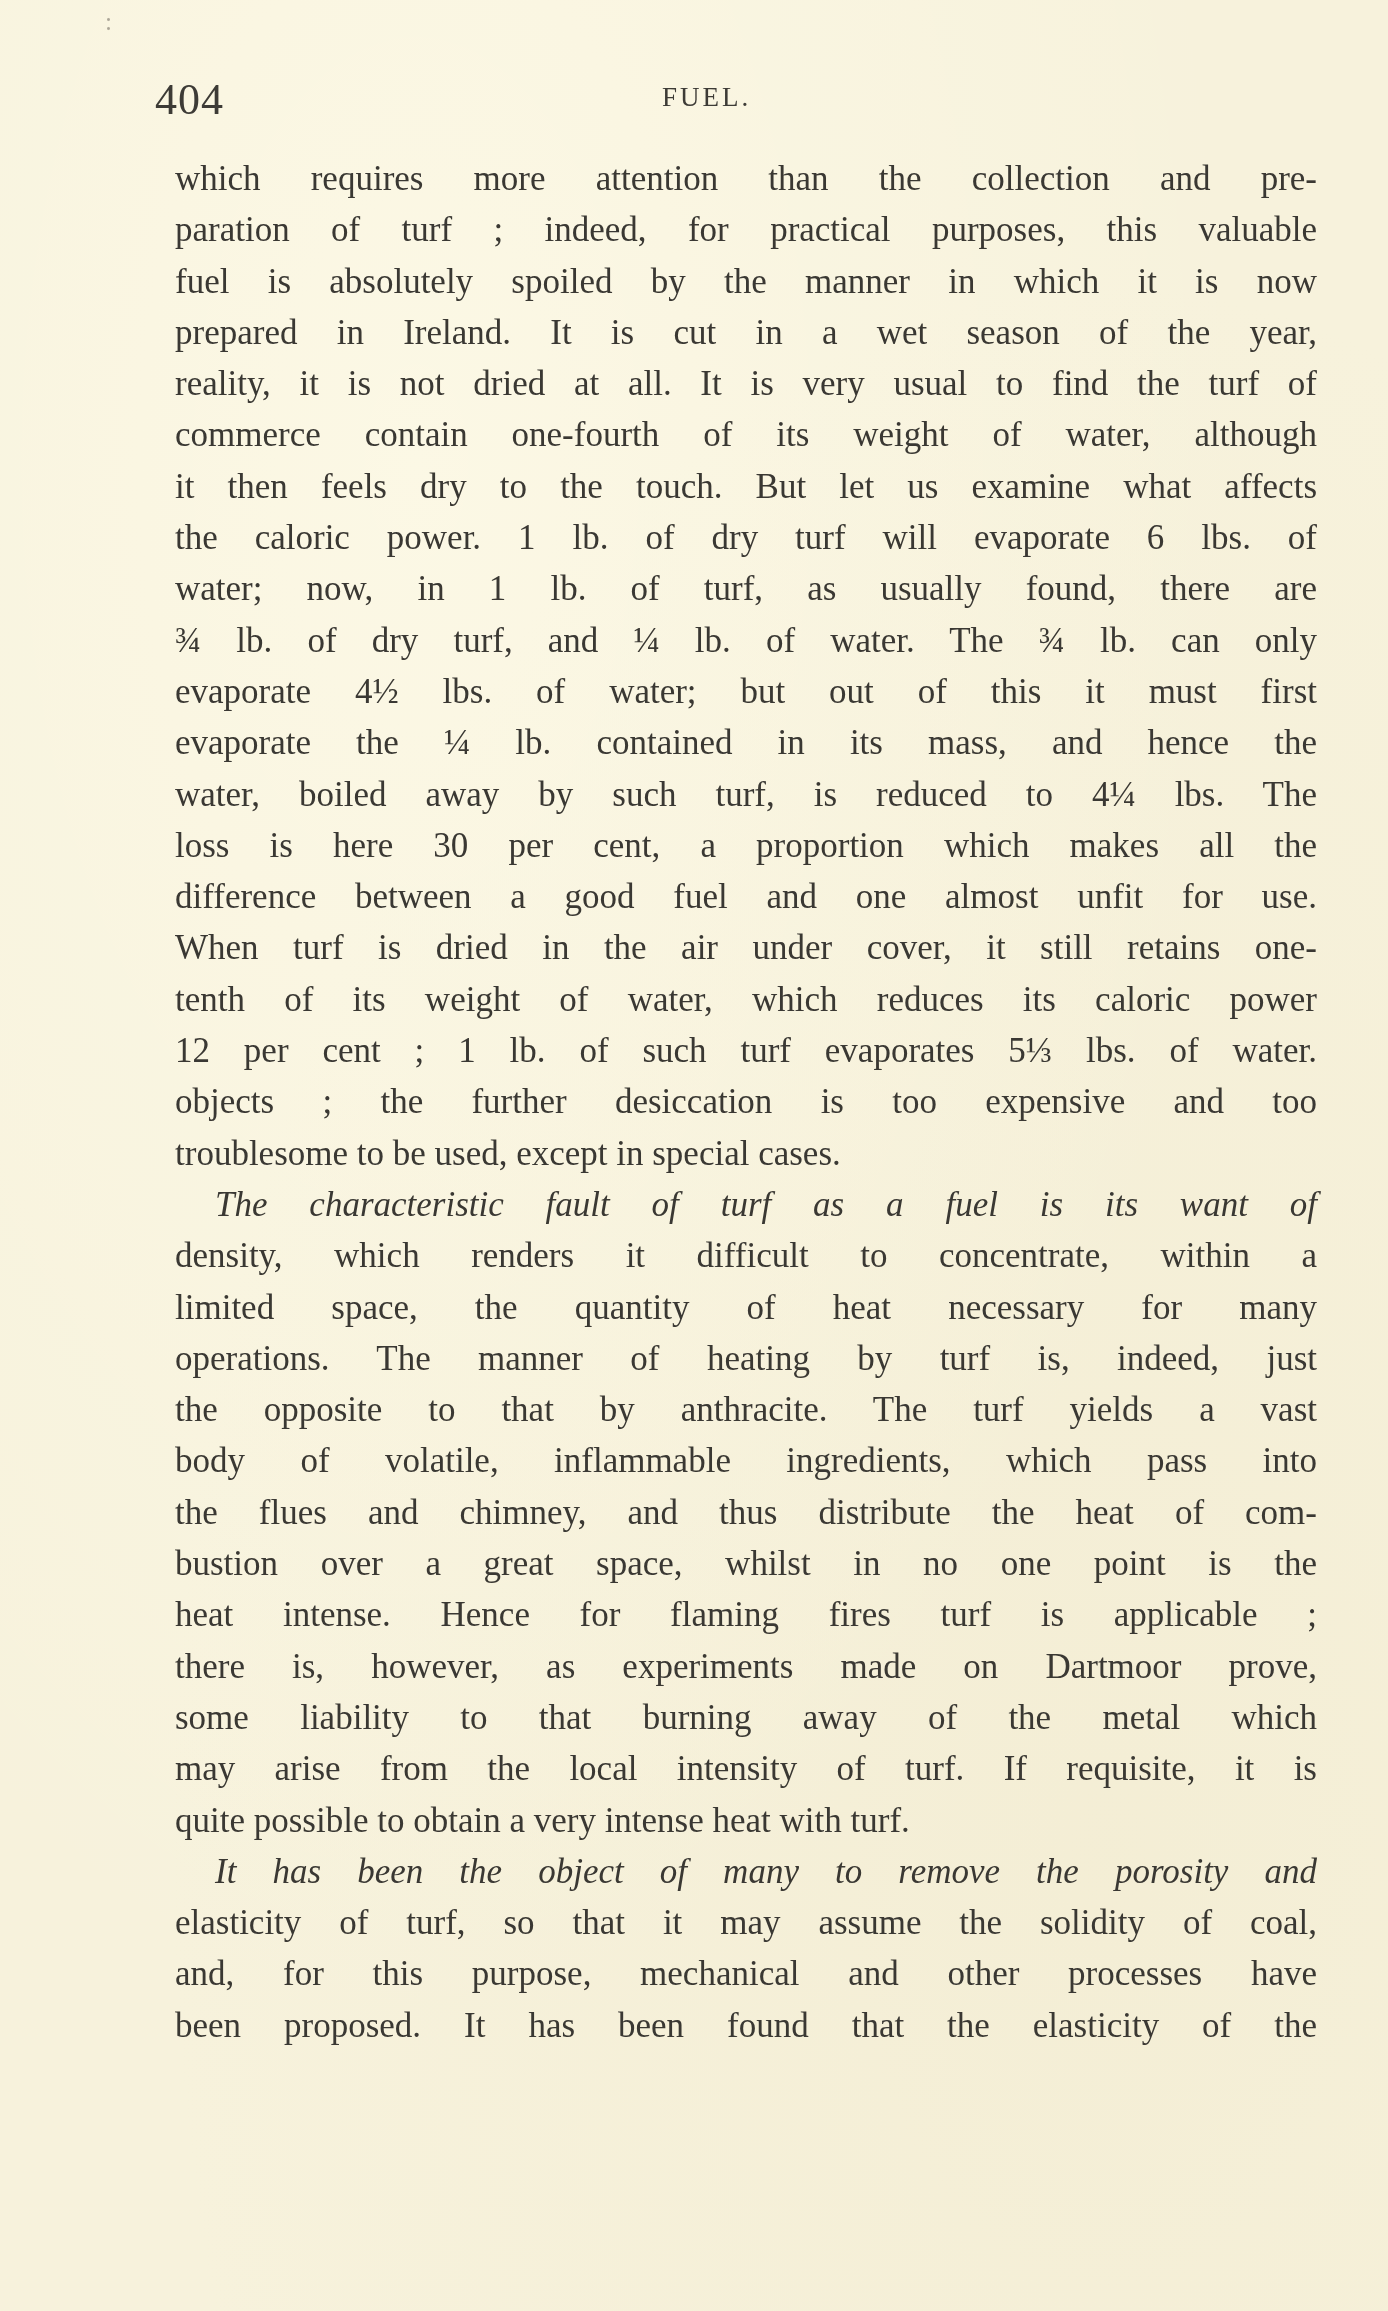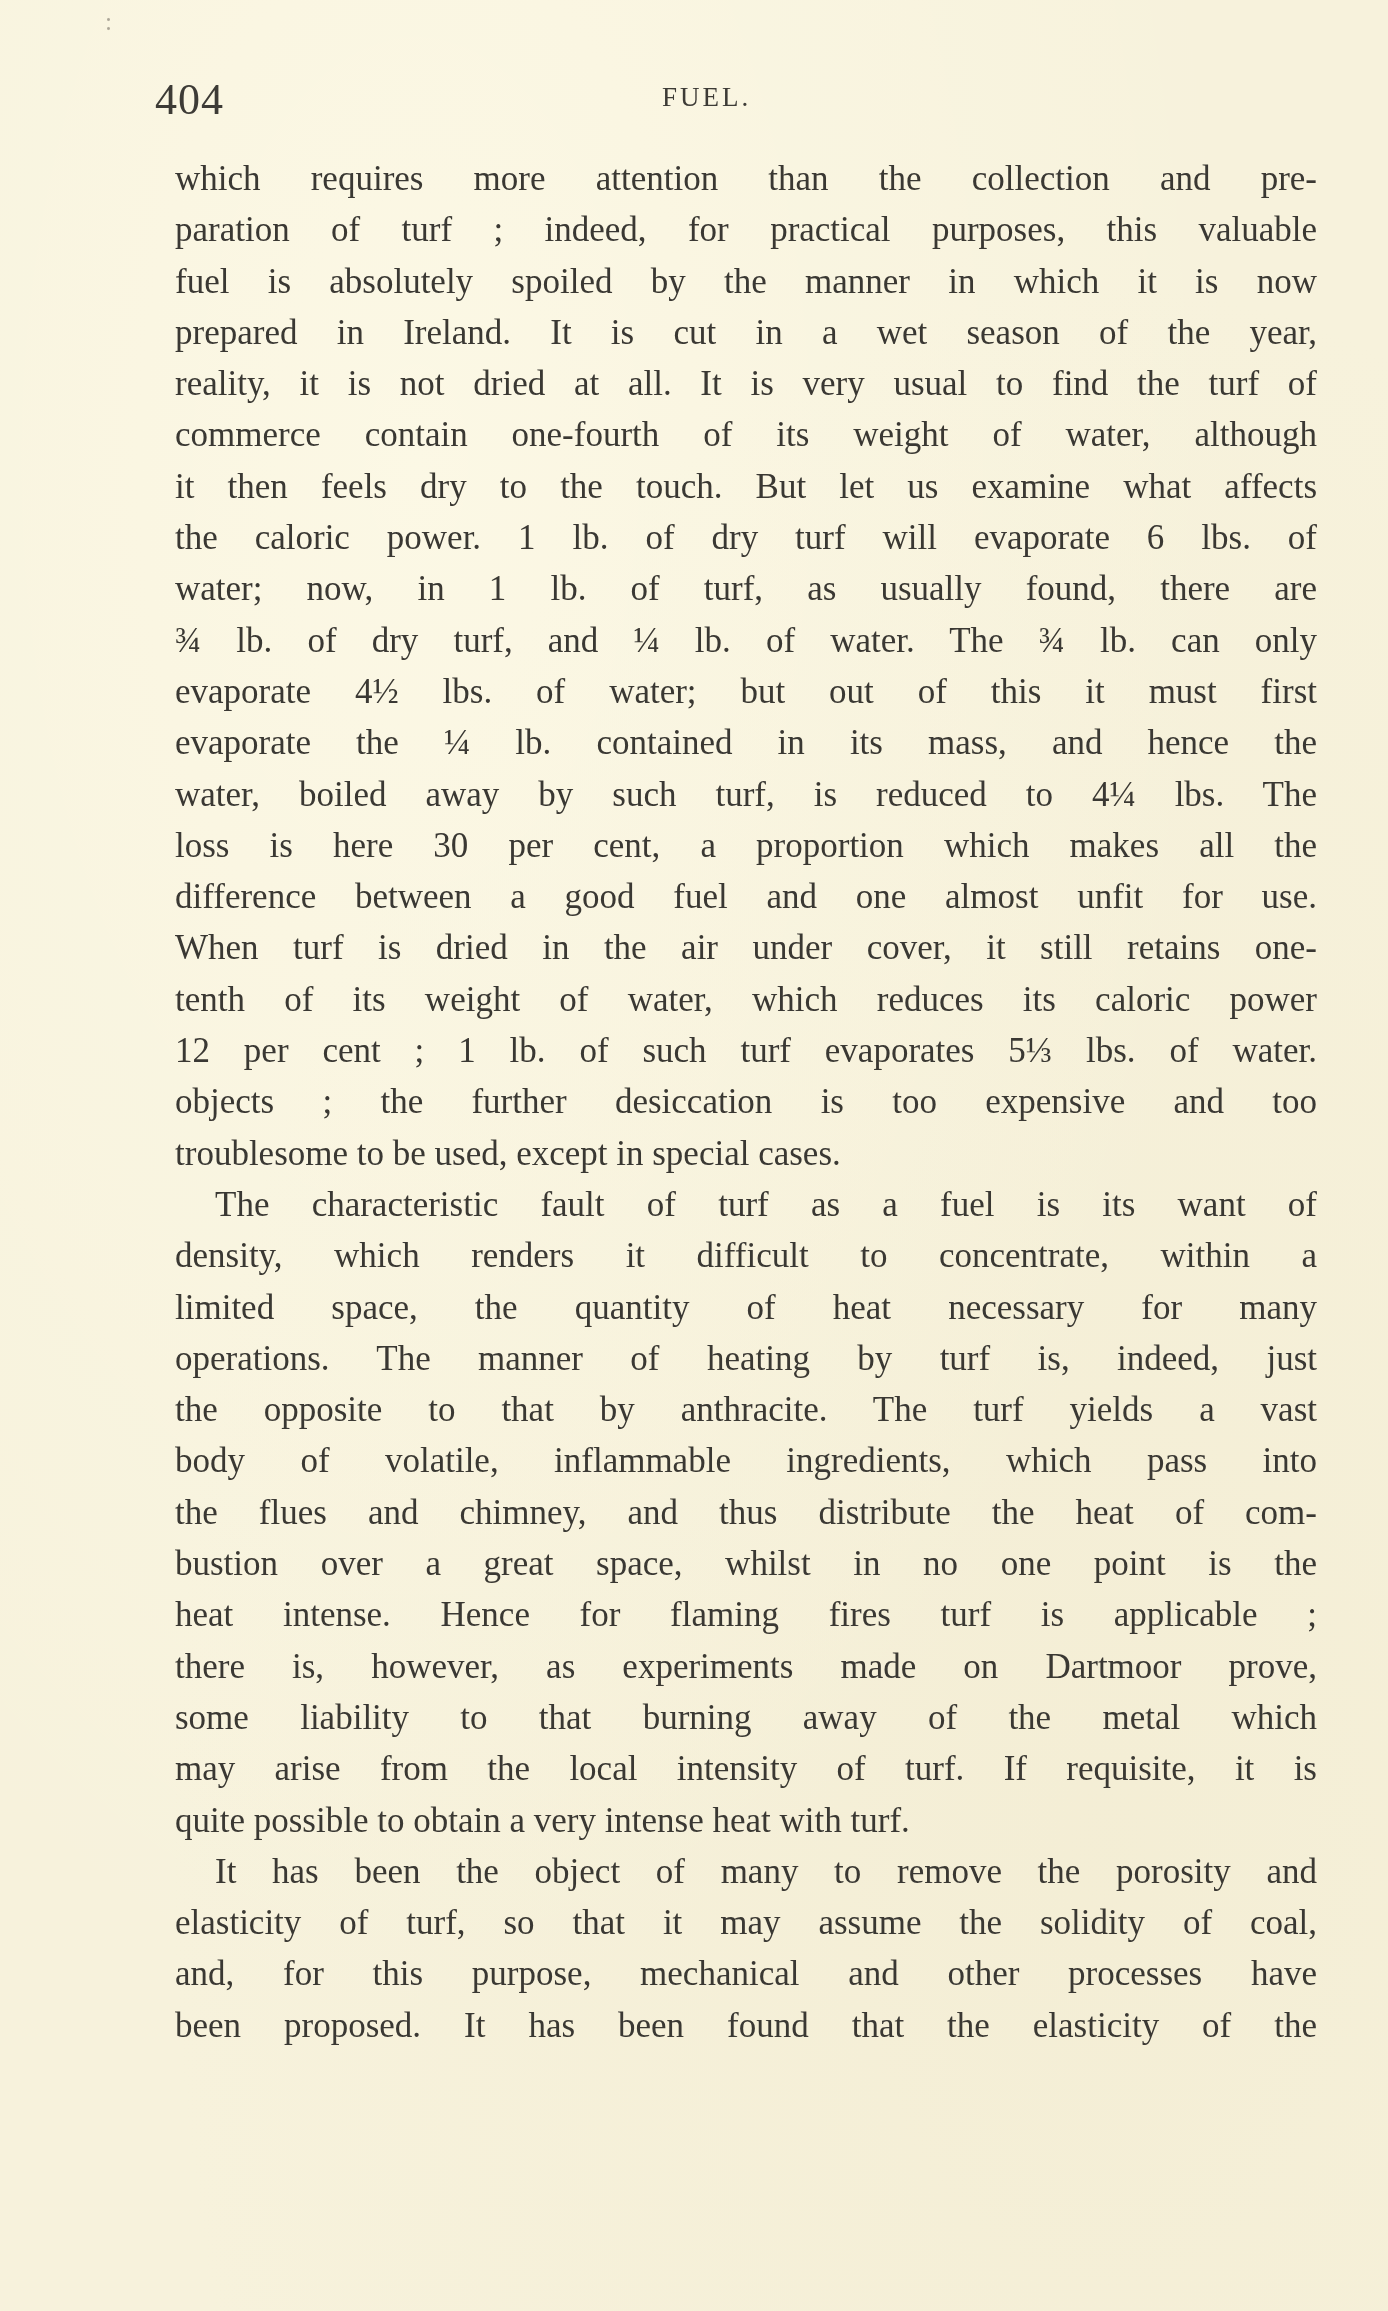--- a/index.html
+++ b/index.html
@@ -69,20 +69,21 @@
       height: 51.3px;
       line-height: 51.3px;
       font-size: 35px;
       white-space: nowrap;
       text-align: justify;
       text-align-last: justify;
       color: #3a3833;
     }
     .line.indent {
       padding-left: 40px;
+      font-style: italic;
     }
     .line.last {
       text-align-last: left;
     }
   </style>
 </head>
 <body>
 
 <div class="page">
   <div class="speck"></div>

